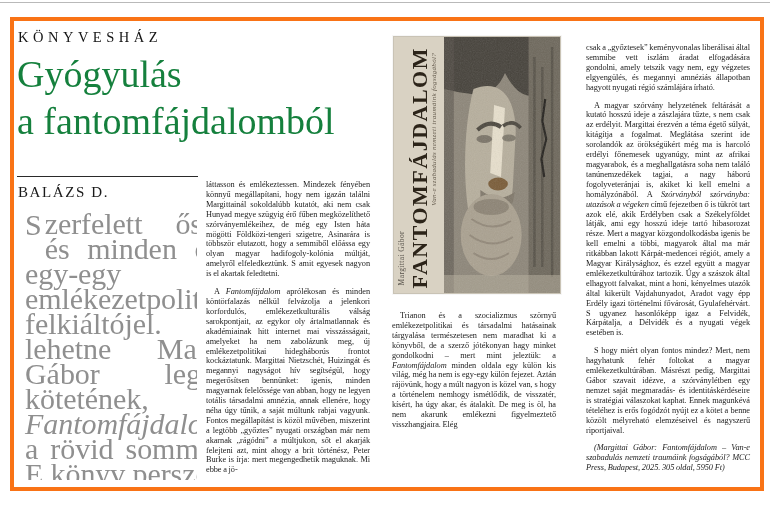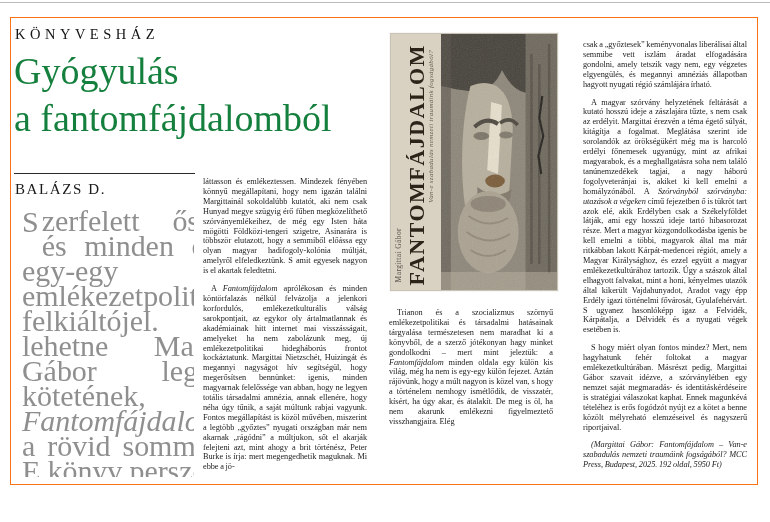--- a/index.html
+++ b/index.html
@@ -3,21 +3,21 @@
 <meta charset="utf-8">
 <style>
   html,body{margin:0;padding:0;background:#ffffff;}
   .page{
     position:relative;width:770px;height:522px;background:#fff;overflow:hidden;
     font-family:"Liberation Serif","DejaVu Serif",serif;color:#1c1c1c;
   }
   .top-rule{position:absolute;left:0;top:2px;width:770px;height:0;border-top:1px solid #b9b9b9;}
   .frame{
     position:absolute;left:10px;top:17px;width:746px;height:466px;
-    border:1px solid #f97316;background:#fff;
+    border:4px solid #f97316;background:#fff;
   }
   .kicker{
     position:absolute;left:4px;top:8px;font-size:14.5px;letter-spacing:4.5px;
     color:#141414;white-space:nowrap;
   }
   .title{
     position:absolute;left:3px;top:30px;width:370px;margin:0;
     font-size:38px;line-height:47px;font-weight:400;color:#15803d;
   }
   .byline-rule{position:absolute;left:3px;top:155px;width:181px;border-top:1px solid #2a2a2a;}
@@ -125,17 +125,17 @@
       </div>
     </div>
 
     <div class="col col3">
         <p class="indent"><span>Trianon és a szocializmus szörnyű emlékezetpolitikai és társadalmi hatásainak tárgyalása természetesen nem maradhat ki a könyvből, de a szerző jótékonyan hagy minket gondolkodni – mert mint jeleztük: a </span><i>Fantomfájdalom</i><span> minden oldala egy külön kis világ, még ha nem is egy-egy külön fejezet. Aztán rájövünk, hogy a múlt nagyon is közel van, s hogy a történelem nemhogy ismétlődik, de visszatér, kísért, ha úgy akar, és átalakít. De meg is öl, ha nem akarunk emlékezni figyelmeztető visszhangjaira. Elég</span></p>
       </div>
     <div class="col col4">
         <p><span>csak a „győztesek” keményvonalas liberálisai által semmibe vett iszlám áradat elfogadására gondolni, amely tetszik vagy nem, egy végzetes elgyengülés, és megannyi amnéziás állapotban hagyott nyugati régió számlájára írható.</span></p>
         <p class="indent"><span>A magyar szórvány helyzetének feltárását a kutató hosszú ideje a zászlajára tűzte, s nem csak az erdélyit. Margittai érezvén a téma égető súlyát, kitágítja a fogalmat. Meglátása szerint ide sorolandók az örökségükért még ma is harcoló erdélyi főnemesek ugyanúgy, mint az afrikai magyarabok, és a meghallgatásra soha nem találó tanúnemzedékek tagjai, a nagy háború fogolyveteránjai is, akiket ki kell emelni a homályzónából. A </span><i>Szórványból szórványba: utazások a végeken</i><span> című fejezetben ő is tükröt tart azok elé, akik Erdélyben csak a Székelyföldet látják, ami egy hosszú ideje tartó hibasorozat része. Mert a magyar közgondolkodásba igenis be kell emelni a többi, magyarok által ma már ritkábban lakott Kárpát-medencei régiót, amely a Magyar Királysághoz, és ezzel együtt a magyar emlékezetkultúrához tartozik. Úgy a szászok által elhagyott falvakat, mint a honi, kényelmes utazók által kikerült Vajdahunyadot, Aradot vagy épp Erdély igazi történelmi fővárosát, Gyulafehérvárt. S ugyanez hasonlóképp igaz a Felvidék, Kárpátalja, a Délvidék és a nyugati végek esetében is.</span></p>
         <p class="indent"><span>S hogy miért olyan fontos mindez? Mert, nem hagyhatunk fehér foltokat a magyar emlékezetkultúrában. Másrészt pedig, Margittai Gábor szavait idézve, a szórványlétben egy nemzet saját megmaradás- és identitáskérdéseire is stratégiai válaszokat kaphat. Ennek magunkévá tételéhez is erős fogódzót nyújt ez a kötet a benne közölt mélyreható elemzéseivel és nagyszerű riportjaival.</span></p>
-        <p class="citation"><span>(Margittai Gábor: Fantomfájdalom – Van-e szabadulás nemzeti traumáink fogságából? MCC Press, Budapest, 2025. 192 oldal, 5950 Ft)</span></p>
+        <p class="citation"><span>(Margittai Gábor: Fantomfájdalom – Van-e szabadulás nemzeti traumáink fogságából? MCC Press, Budapest, 2025. 305 oldal, 5950 Ft)</span></p>
       </div>
 
   </div>
 </div>
 
 </body></html>

